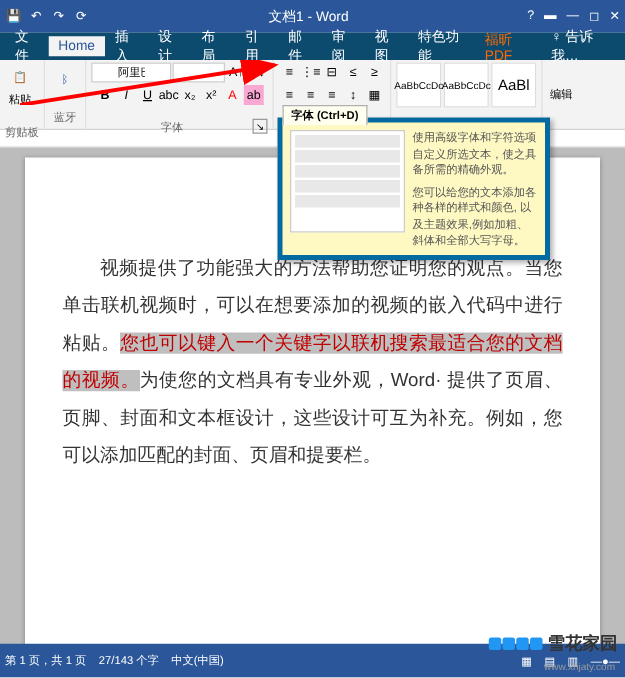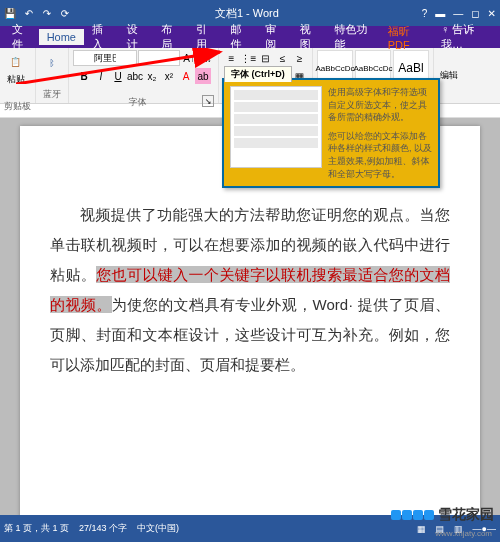--- a/index.html
+++ b/index.html
@@ -2,21 +2,21 @@
 <html><head>
 <meta charset="utf-8">
 <style>
 *{margin:0;padding:0;box-sizing:border-box;font-family:"Microsoft YaHei",Arial,sans-serif}
 body{width:500px;height:542px;background:#f0f0f0;overflow:hidden;position:relative}
 .title-bar{height:26px;background:#2b579a;display:flex;align-items:center;padding:0 4px;color:#fff;font-size:10px}
 .title-bar .qat{display:flex;gap:4px;align-items:center}
 .title-bar .qat span{width:14px;height:14px;display:flex;align-items:center;justify-content:center;cursor:pointer}
 .title-bar .doc-title{flex:1;text-align:center;font-size:11px}
 .title-bar .win-ctrl{display:flex;gap:8px}
-.menu-bar{height:22px;background:#4c1d95;display:flex;align-items:center;padding:0 4px;color:#fff;font-size:11px}
+.menu-bar{height:22px;background:#0c4a6e;display:flex;align-items:center;padding:0 4px;color:#fff;font-size:11px}
 .menu-bar span{padding:2px 8px;cursor:pointer}
 .menu-bar .home{background:#f3f3f3;color:#2b579a}
 .menu-bar .pdf{color:#ff6a00}
 .ribbon{height:56px;background:#f3f3f3;border-bottom:1px solid #d4d4d4;display:flex;font-size:9px}
 .rg{border-right:1px solid #e0e0e0;padding:2px 4px;display:flex;flex-direction:column;justify-content:space-between}
 .rg-label{text-align:center;font-size:9px;color:#666;margin-top:12px}
 .rg-body{flex:1;display:flex;align-items:center;gap:2px}
 .big-btn{display:flex;flex-direction:column;align-items:center;gap:1px;padding:2px;cursor:pointer}
 .big-btn .icn{width:20px;height:20px;display:flex;align-items:center;justify-content:center}
 .font-ctrls{display:flex;flex-direction:column;gap:2px}
@@ -25,21 +25,21 @@
 .sm-btn{width:16px;height:16px;display:flex;align-items:center;justify-content:center;cursor:pointer;font-size:10px}
 .para-ctrls{display:flex;flex-direction:column;gap:2px}
 .style-gal{display:flex;gap:2px}
 .style-item{width:36px;height:36px;border:1px solid #ddd;background:#fff;font-size:8px;display:flex;align-items:center;justify-content:center;cursor:pointer}
 .dialog-launcher{width:12px;height:12px;border:1px solid #999;font-size:8px;display:flex;align-items:center;justify-content:center;cursor:pointer;align-self:flex-end;margin-bottom:2px}
 .ruler{height:14px;background:#fff;border-bottom:1px solid #ddd}
 .doc-area{position:absolute;top:118px;bottom:14px;left:0;right:0;background:#bcbcbc;overflow:hidden;display:flex;justify-content:center}
 .page{width:460px;background:#fff;margin-top:8px;padding:74px 30px 40px 30px;box-shadow:0 0 4px rgba(0,0,0,0.3);position:relative}
 .page p{font-size:15px;line-height:2;color:#333;text-indent:2em;text-align:justify}
 .hl{background:#bfbfbf;color:#c00000}
-.tooltip{position:absolute;top:78px;left:222px;width:218px;background:#eab308;border:2px solid #0369a1;box-shadow:2px 2px 4px rgba(0,0,0,0.3);padding:6px;font-size:9px;z-index:10;display:flex;gap:6px}
+.tooltip{position:absolute;top:94px;left:222px;width:218px;background:#fef9c3;border:4px solid #0369a1;box-shadow:2px 2px 4px rgba(0,0,0,0.3);padding:6px;font-size:9px;z-index:10;display:flex;gap:6px}
 .tooltip-img{width:92px;height:82px;background:#fff;border:1px solid #ccc;display:flex;flex-direction:column;padding:3px;gap:2px}
 .tt-r{height:10px;background:#e8e8e8}
 .tooltip-txt{flex:1;color:#555;line-height:1.4}
 .tooltip-title{font-weight:bold;position:absolute;top:-14px;left:0;background:#fffff0;padding:1px 6px;border:1px solid #b0b0b0;border-bottom:none;font-size:9px}
 .arrow{position:absolute;top:48px;left:16px;width:210px;height:36px;z-index:20;pointer-events:none}
 .status-bar{position:absolute;bottom:0;left:0;right:0;height:27px;background:#2b579a;color:#fff;font-size:9px;display:flex;align-items:center;padding:0 4px;gap:10px}
 .status-bar .sp{flex:1}
 .watermark{position:absolute;bottom:18px;right:6px;display:flex;align-items:center;gap:4px;font-size:14px;color:#333;z-index:30}
 .watermark .logo{display:flex;gap:1px}
 .watermark .logo span{width:10px;height:10px;background:#2196f3;border-radius:2px}

